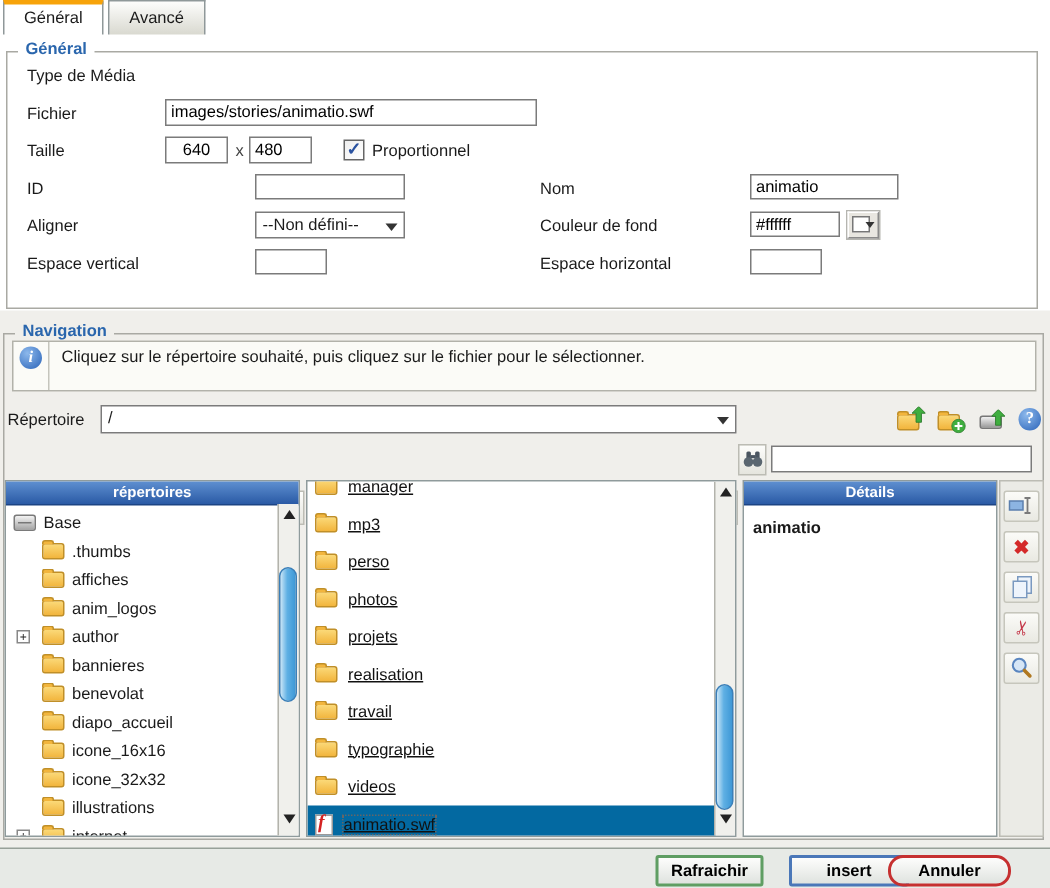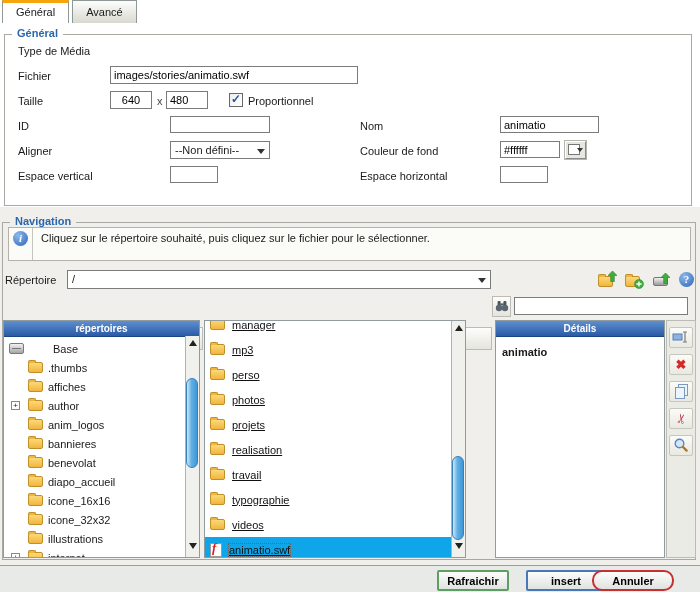--- a/index.html
+++ b/index.html
@@ -65,21 +65,21 @@
     background:linear-gradient(#fdfdfb,#e5e5de); border:1px solid #bcbcb4; text-align:center; padding-top:3px; cursor:pointer; }
 
   
   .panel { position:absolute; top:320px; height:238px; box-sizing:border-box; background:#fff; border:1px solid #8f9b9c; }
   .phead { height:15px; background:linear-gradient(#5e8fd0,#2a5aa5); border-bottom:1px solid #1c4484;
     color:#fff; font-weight:bold; font-size:10px; line-height:15px; text-align:center; }
 
   
   .tree-body { position:absolute; left:0; top:15px; right:14px; bottom:0; overflow:hidden; padding-top:3px; }
   .titem { display:flex; align-items:center; height:19px; padding-left:24px; position:relative; cursor:pointer; }
-  .titem.root { padding-left:5px;gap:24px; }
+  .titem.root { padding-left:5px; }
   .titem .expander { position:absolute; left:7px; top:5px; width:9px; height:9px; box-sizing:border-box;
     border:1px solid #888; background:#fff; visibility:hidden;
     font:8px/7px "Liberation Sans",sans-serif; text-align:center; color:#222; }
   .titem .expander.plus { visibility:visible; }
   .titem .expander.plus::after { content:'+'; }
   .titem .tlabel { margin-left:5px; white-space:nowrap; }
 
   
   .glyph { display:inline-block; position:relative; width:15px; height:11px; flex:none; }
   .folder-icon2 { background:linear-gradient(180deg,#fbd978,#f2b53d); border:1px solid #c08f28;
@@ -90,21 +90,21 @@
     border-radius:2px; box-sizing:border-box; }
   .base-icon::before { content:''; position:absolute; left:2px; top:4px; width:9px; height:1px; background:#777; }
   .flash-icon { width:12px; height:14px; background:#fff; border:1px solid #9a9a9a; box-sizing:border-box; }
   .flash-icon::after { content:'f'; position:absolute; left:1px; top:-4px;
     font:italic bold 13px "Liberation Serif",serif; color:#d42222; }
 
   
   .files-body { position:absolute; left:0; top:-9px; right:13px; }
   .fitem { display:flex; align-items:center; height:25px; padding-left:5px; gap:7px; }
   .fitem .flabel { text-decoration:underline; color:#111; cursor:pointer; white-space:nowrap; }
-  .fitem.selected { background:#0ea5e9; }
+  .fitem.selected { background:#0369a1; }
   .fitem.selected .flabel { outline:1px dotted #666; }
 
   
   .sb { position:absolute; right:0; width:14px; box-sizing:border-box; background:#f0f0ec;
     border-left:1px solid #b3b3ac; }
   .sb-tree { top:15px; bottom:0; }
   .sb-files { top:0; bottom:0; }
   .arr { width:0; height:0; margin:4px auto; }
   .arr-up { border:4px solid transparent; border-bottom:6px solid #222; border-top:none; }
   .arr-down { border:4px solid transparent; border-top:6px solid #222; border-bottom:none; position:absolute; bottom:4px; left:3px; }
@@ -263,29 +263,29 @@
           <span class="tlabel">.thumbs</span>
         </div>
 
         <div class="titem">
 
           <span class="glyph folder-icon2"></span>
           <span class="tlabel">affiches</span>
         </div>
 
         <div class="titem">
+
+          <span class="glyph folder-icon2"></span>
+          <span class="tlabel">anim_logos</span>
+        </div>
+
+        <div class="titem">
           <span class="expander plus"></span>
           <span class="glyph folder-icon2"></span>
           <span class="tlabel">author</span>
-        </div>
-
-        <div class="titem">
-
-          <span class="glyph folder-icon2"></span>
-          <span class="tlabel">anim_logos</span>
         </div>
 
         <div class="titem">
 
           <span class="glyph folder-icon2"></span>
           <span class="tlabel">bannieres</span>
         </div>
 
         <div class="titem">
 
@@ -323,21 +323,21 @@
           <span class="tlabel">internet</span>
         </div>
       </div>
     <div class="sb sb-tree">
       <div class="arr arr-up"></div>
       <div class="sb-thumb" style="top:42px;height:90px;"></div>
       <div class="arr-down arr"></div>
     </div>
   </div>
 
-  <div class="panel" style="left:204px;width:262px;overflow:hidden;">
+  <div class="panel" style="left:204px;width:287px;overflow:hidden;">
     <div class="files-body">
 
         <div class="fitem">
           <span class="glyph folder-icon2"></span>
           <span class="flabel">manager</span>
         </div>
 
         <div class="fitem">
           <span class="glyph folder-icon2"></span>
           <span class="flabel">mp3</span>

